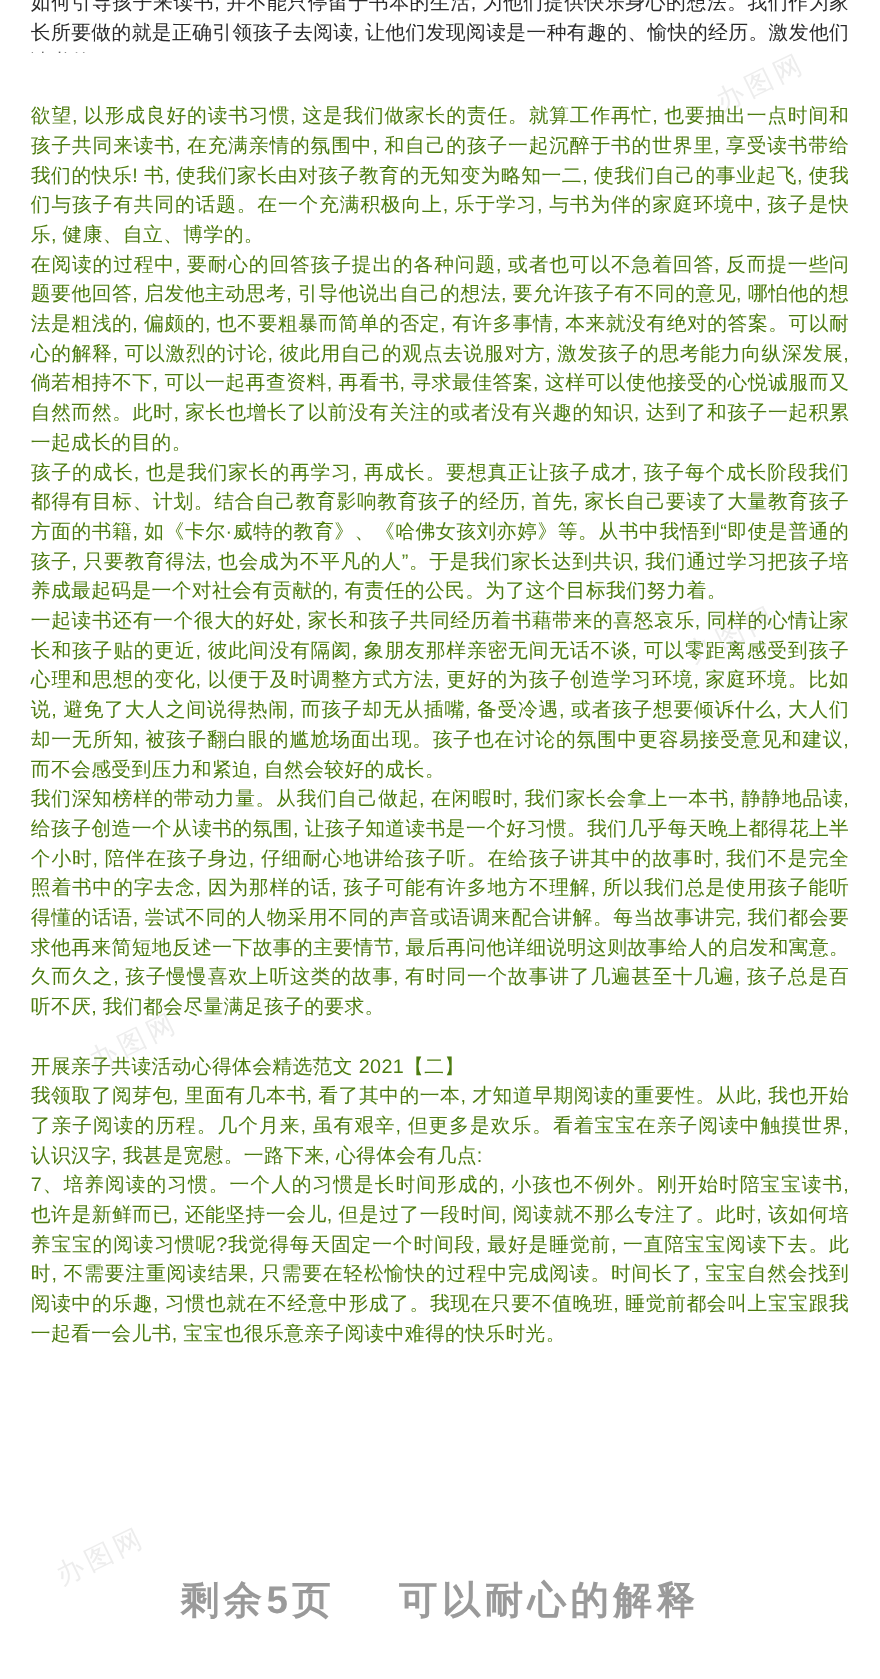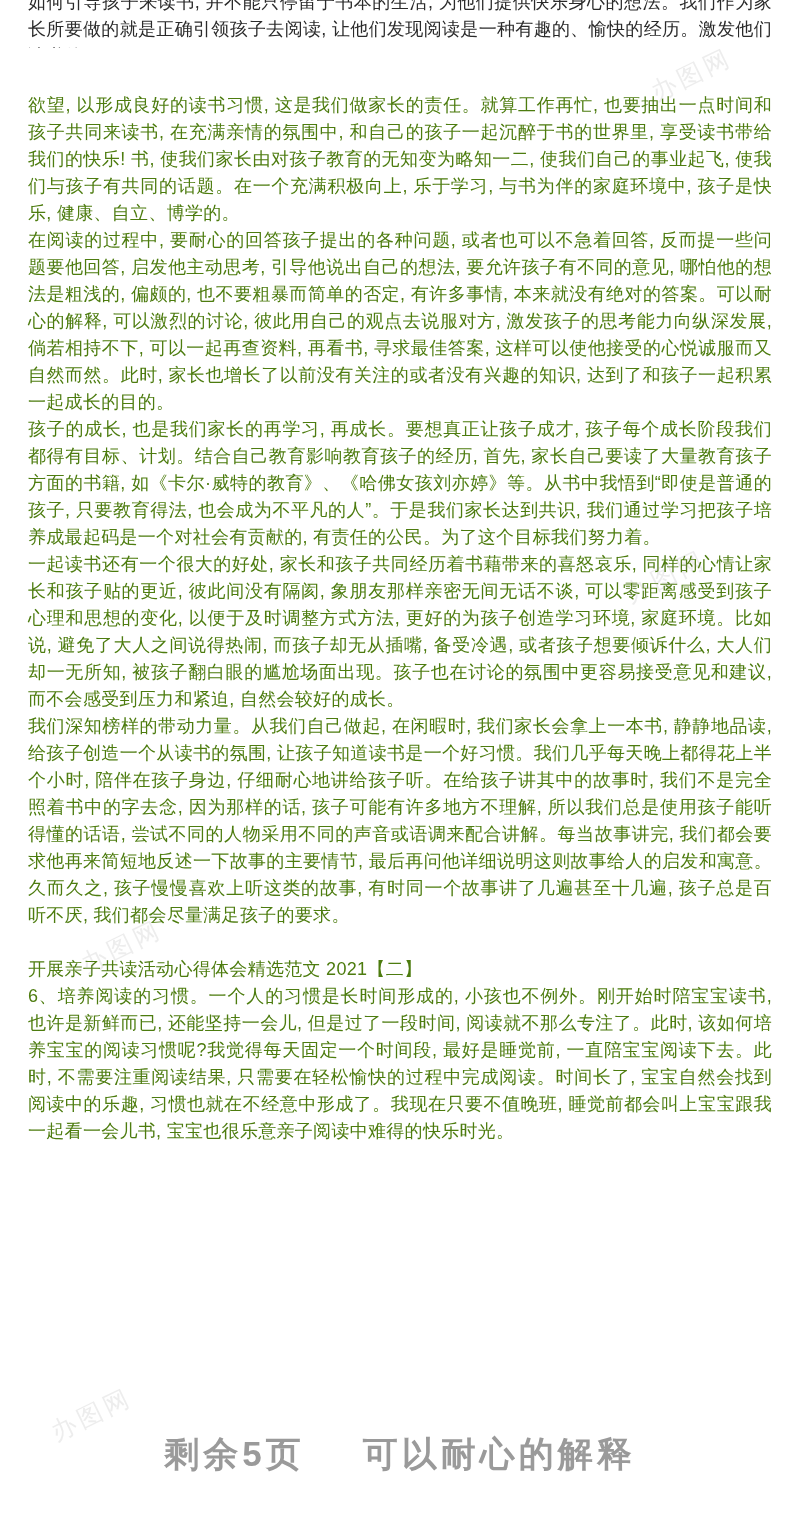--- a/index.html
+++ b/index.html
@@ -82,21 +82,22 @@
     <p class="para">如何引导孩子来读书, 并不能只停留于书本的生活, 为他们提供快乐身心的想法。我们作为家长所要做的就是正确引领孩子去阅读, 让他们发现阅读是一种有趣的、愉快的经历。激发他们读书的</p>
   </div>
 
   <div class="body-text">
     <p class="para">欲望, 以形成良好的读书习惯, 这是我们做家长的责任。就算工作再忙, 也要抽出一点时间和孩子共同来读书, 在充满亲情的氛围中, 和自己的孩子一起沉醉于书的世界里, 享受读书带给我们的快乐! 书, 使我们家长由对孩子教育的无知变为略知一二, 使我们自己的事业起飞, 使我们与孩子有共同的话题。在一个充满积极向上, 乐于学习, 与书为伴的家庭环境中, 孩子是快乐, 健康、自立、博学的。</p>
     <p class="para">在阅读的过程中, 要耐心的回答孩子提出的各种问题, 或者也可以不急着回答, 反而提一些问题要他回答, 启发他主动思考, 引导他说出自己的想法, 要允许孩子有不同的意见, 哪怕他的想法是粗浅的, 偏颇的, 也不要粗暴而简单的否定, 有许多事情, 本来就没有绝对的答案。可以耐心的解释, 可以激烈的讨论, 彼此用自己的观点去说服对方, 激发孩子的思考能力向纵深发展, 倘若相持不下, 可以一起再查资料, 再看书, 寻求最佳答案, 这样可以使他接受的心悦诚服而又自然而然。此时, 家长也增长了以前没有关注的或者没有兴趣的知识, 达到了和孩子一起积累一起成长的目的。</p>
     <p class="para">孩子的成长, 也是我们家长的再学习, 再成长。要想真正让孩子成才, 孩子每个成长阶段我们都得有目标、计划。结合自己教育影响教育孩子的经历, 首先, 家长自己要读了大量教育孩子方面的书籍, 如《卡尔·威特的教育》、《哈佛女孩刘亦婷》等。从书中我悟到“即使是普通的孩子, 只要教育得法, 也会成为不平凡的人”。于是我们家长达到共识, 我们通过学习把孩子培养成最起码是一个对社会有贡献的, 有责任的公民。为了这个目标我们努力着。</p>
     <p class="para">一起读书还有一个很大的好处, 家长和孩子共同经历着书藉带来的喜怒哀乐, 同样的心情让家长和孩子贴的更近, 彼此间没有隔阂, 象朋友那样亲密无间无话不谈, 可以零距离感受到孩子心理和思想的变化, 以便于及时调整方式方法, 更好的为孩子创造学习环境, 家庭环境。比如说, 避免了大人之间说得热闹, 而孩子却无从插嘴, 备受冷遇, 或者孩子想要倾诉什么, 大人们却一无所知, 被孩子翻白眼的尴尬场面出现。孩子也在讨论的氛围中更容易接受意见和建议, 而不会感受到压力和紧迫, 自然会较好的成长。</p>
     <p class="para">我们深知榜样的带动力量。从我们自己做起, 在闲暇时, 我们家长会拿上一本书, 静静地品读, 给孩子创造一个从读书的氛围, 让孩子知道读书是一个好习惯。我们几乎每天晚上都得花上半个小时, 陪伴在孩子身边, 仔细耐心地讲给孩子听。在给孩子讲其中的故事时, 我们不是完全照着书中的字去念, 因为那样的话, 孩子可能有许多地方不理解, 所以我们总是使用孩子能听得懂的话语, 尝试不同的人物采用不同的声音或语调来配合讲解。每当故事讲完, 我们都会要求他再来简短地反述一下故事的主要情节, 最后再问他详细说明这则故事给人的启发和寓意。久而久之, 孩子慢慢喜欢上听这类的故事, 有时同一个故事讲了几遍甚至十几遍, 孩子总是百听不厌, 我们都会尽量满足孩子的要求。</p>
     <p class="para heading-line">开展亲子共读活动心得体会精选范文 2021【二】</p>
-    <p class="para">6、培养阅读的习惯。一个人的习惯是长时间形成的, 小孩也不例外。刚开始时陪宝宝读书, 也许是新鲜而已, 还能坚持一会儿, 但是过了一段时间, 阅读就不那么专注了。此时, 该如何培养宝宝的阅读习惯呢?我觉得每天固定一个时间段, 最好是睡觉前, 一直陪宝宝阅读下去。此时, 不需要注重阅读结果, 只需要在轻松愉快的过程中完成阅读。时间长了, 宝宝自然会找到阅读中的乐趣, 习惯也就在不经意中形成了。我现在只要不值晚班, 睡觉前都会叫上宝宝跟我一起看一会儿书, 宝宝也很乐意亲子阅读中难得的快乐时光。</p>
+    <p class="para">我领取了阅芽包, 里面有几本书, 看了其中的一本, 才知道早期阅读的重要性。从此, 我也开始了亲子阅读的历程。几个月来, 虽有艰辛, 但更多是欢乐。看着宝宝在亲子阅读中触摸世界, 认识汉字, 我甚是宽慰。一路下来, 心得体会有几点:</p>
+    <p class="para">7、培养阅读的习惯。一个人的习惯是长时间形成的, 小孩也不例外。刚开始时陪宝宝读书, 也许是新鲜而已, 还能坚持一会儿, 但是过了一段时间, 阅读就不那么专注了。此时, 该如何培养宝宝的阅读习惯呢?我觉得每天固定一个时间段, 最好是睡觉前, 一直陪宝宝阅读下去。此时, 不需要注重阅读结果, 只需要在轻松愉快的过程中完成阅读。时间长了, 宝宝自然会找到阅读中的乐趣, 习惯也就在不经意中形成了。我现在只要不值晚班, 睡觉前都会叫上宝宝跟我一起看一会儿书, 宝宝也很乐意亲子阅读中难得的快乐时光。</p>
   </div>
 
   <div class="footer">
     <span class="footer-part">剩余5页</span>
     <span class="footer-part">可以耐心的解释</span>
   </div>
 
   <div class="wm wm1">办图网</div>
   <div class="wm wm2">办图网</div>
   <div class="wm wm3">办图网</div>

